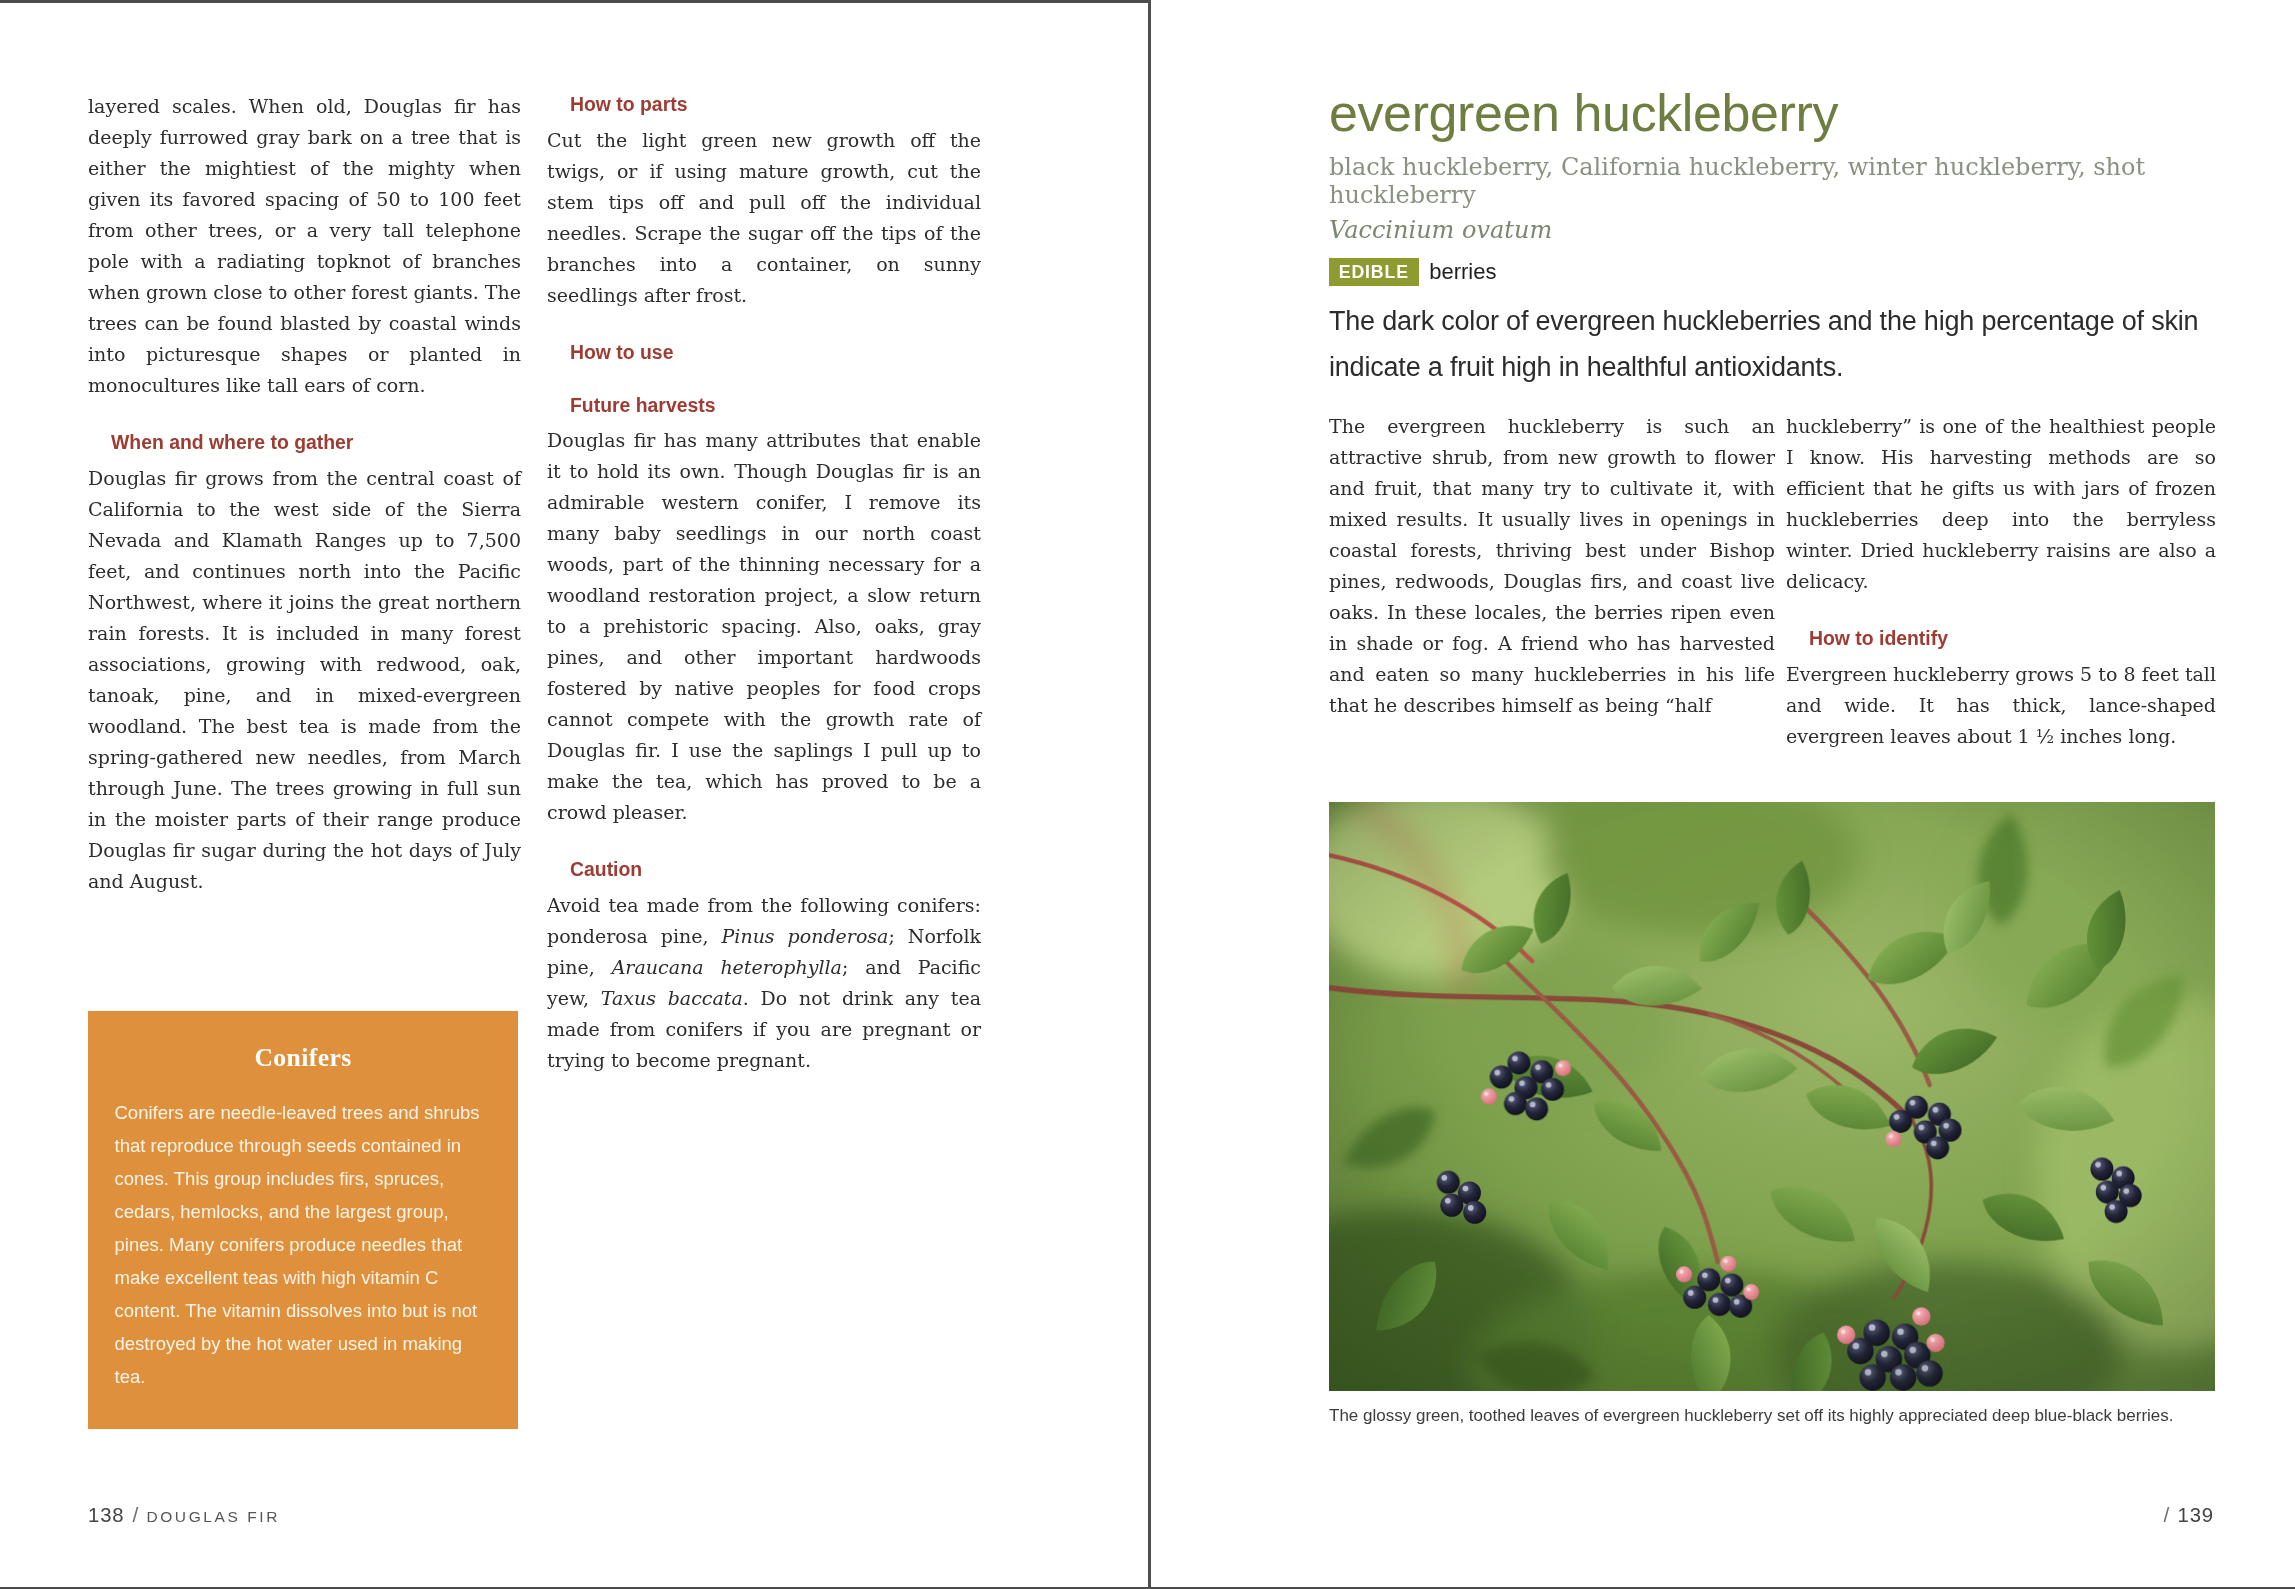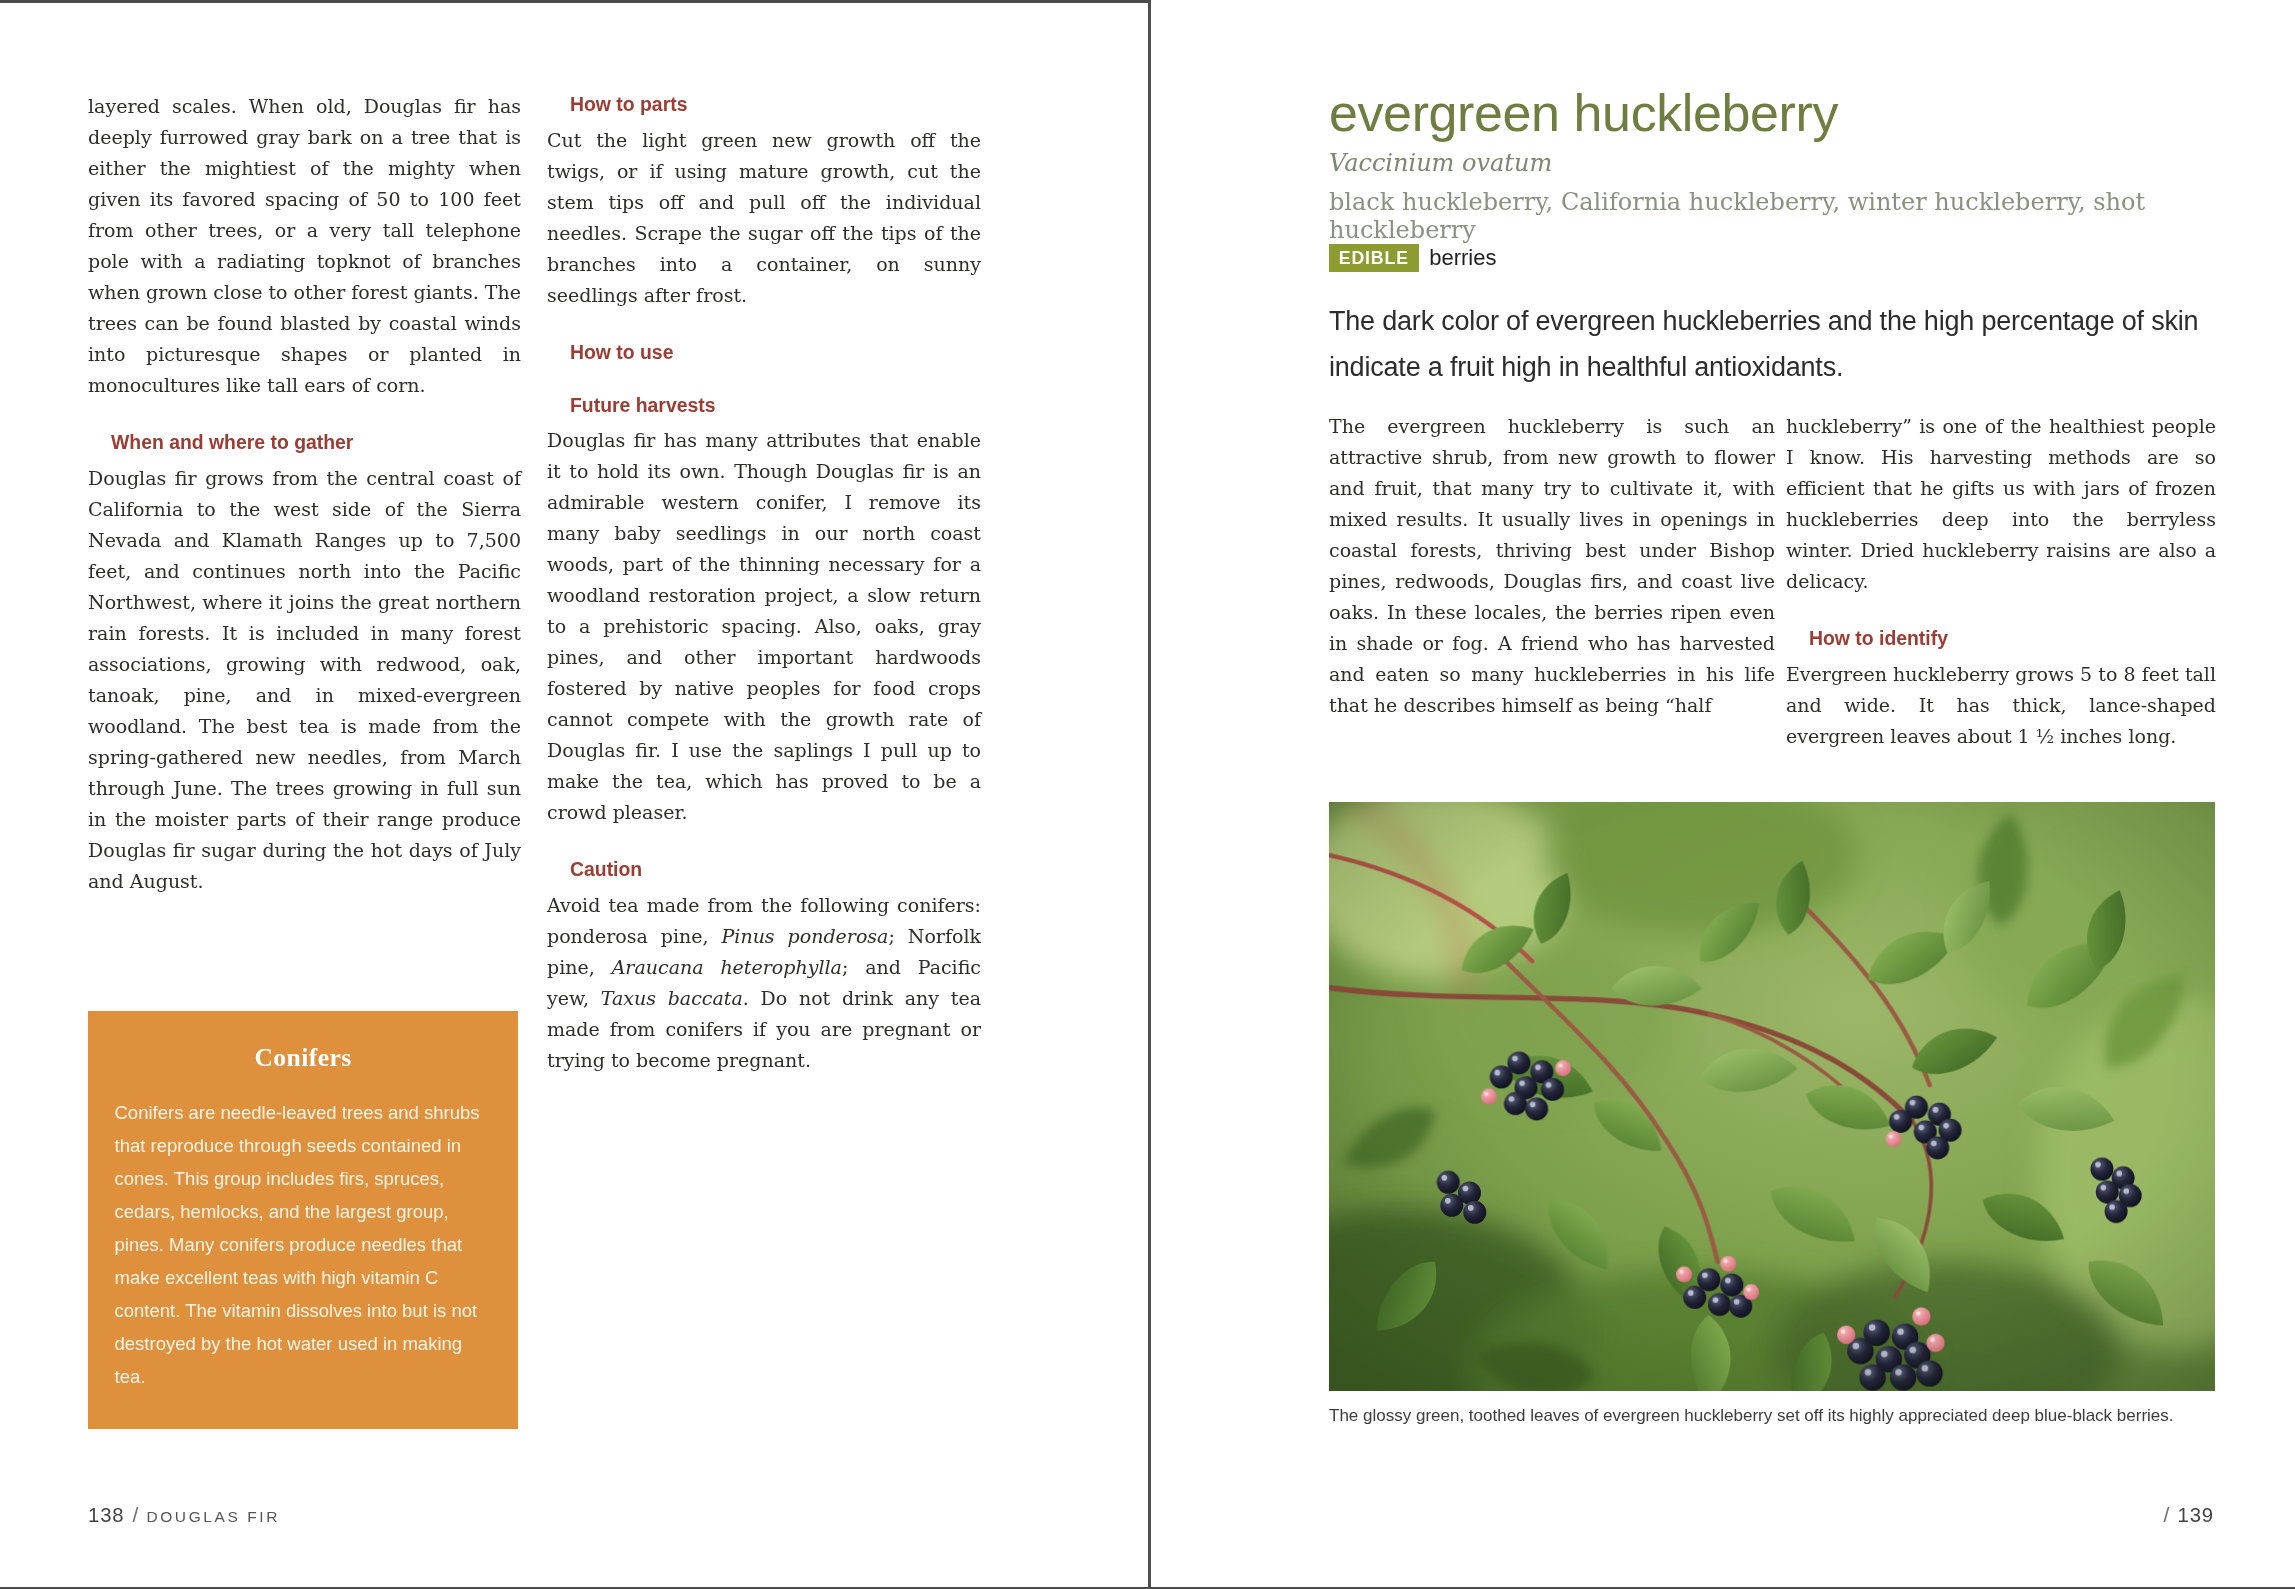--- a/index.html
+++ b/index.html
@@ -35,21 +35,21 @@
   .footer .num{font-size:20.3px;letter-spacing:0.9px;color:#444;}
   .footer .slash{font-size:21px;color:#6e6e6e;margin:0 8px;font-weight:300;}
   .footer .chap{font-size:15.5px;letter-spacing:2.6px;color:#565656;}
 
   
   #r-header{left:1329px;top:85px;width:892px;}
   #r-title{margin:0;font-family:Liberation Sans, sans-serif;font-weight:normal;
            font-size:52px;line-height:57px;color:#6e7e41;letter-spacing:-0.4px;}
   #r-sci{margin:7px 0 0 0;font-style:italic;font-size:24px;color:#7c8770;}
   #r-common{margin:10.6px 0 0 0;font-size:24px;color:#8a9180;}
-  #r-badge-row{display:flex;align-items:center;}
+  #r-badge-row{margin-top:14px;display:flex;align-items:center;}
   #r-badge{display:inline-block;background:#8d9b31;color:#ffffff;
            font-family:"Liberation Sans", sans-serif;font-weight:bold;font-size:17.7px;
            letter-spacing:0.9px;padding:4.4px 9.7px 3.5px 9.7px;}
   #r-edible-part{font-family:"Liberation Sans", sans-serif;font-size:22px;color:#1f1f1f;margin-left:10.6px;}
 
   #r-lede{position:absolute;left:1329px;top:298px;width:887px;
           font-family:"Liberation Sans", sans-serif;font-weight:400;letter-spacing:-0.2px;
           font-size:27px;line-height:46px;color:#2c2c2c;}
 
   #r-col1{left:1329px;top:411px;width:446px;}
@@ -94,22 +94,22 @@
     <h2 class="sec-h" style="color: rgb(156, 60, 51);">Caution</h2>
     <p class="body-p"><span>Avoid tea made from the following conifers: ponderosa pine, </span><span style="font-style: italic;">Pinus ponderosa</span><span>; Norfolk pine, </span><span style="font-style: italic;">Araucana heterophylla</span><span>; and Pacific yew, </span><span style="font-style: italic;">Taxus baccata</span><span>. Do not drink any tea made from conifers if you are pregnant or trying to become pregnant.</span></p>
   </div>
 
   <div class="footer" id="l-footer">
     <span class="num">138</span><span class="slash">/</span><span class="chap">DOUGLAS FIR</span>
   </div>
 
   <div class="col" id="r-header">
     <h1 id="r-title" style="color: rgb(110, 126, 65);">evergreen huckleberry</h1>
+    <p id="r-common" style="color: rgb(138, 145, 128);">black huckleberry, California huckleberry, winter huckleberry, shot huckleberry</p>
     <p id="r-sci">Vaccinium ovatum</p>
-    <p id="r-common" style="color: rgb(138, 145, 128);">black huckleberry, California huckleberry, winter huckleberry, shot huckleberry</p>
     <div id="r-badge-row">
       <span id="r-badge" style="background-color: rgb(141, 155, 49);">EDIBLE</span>
       <span id="r-edible-part">berries</span>
     </div>
   </div>
 
   <div id="r-lede">The dark color of evergreen huckleberries and the high percentage of skin indicate a fruit high in healthful antioxidants.</div>
 
   <div class="col" id="r-col1">
     <p class="body-p">The evergreen huckleberry is such an attractive shrub, from new growth to flower and fruit, that many try to cultivate it, with mixed results. It usually lives in openings in coastal forests, thriving best under Bishop pines, redwoods, Douglas firs, and coast live oaks. In these locales, the berries ripen even in shade or fog. A friend who has harvested and eaten so many huckleberries in his life that he describes himself as being “half</p>

